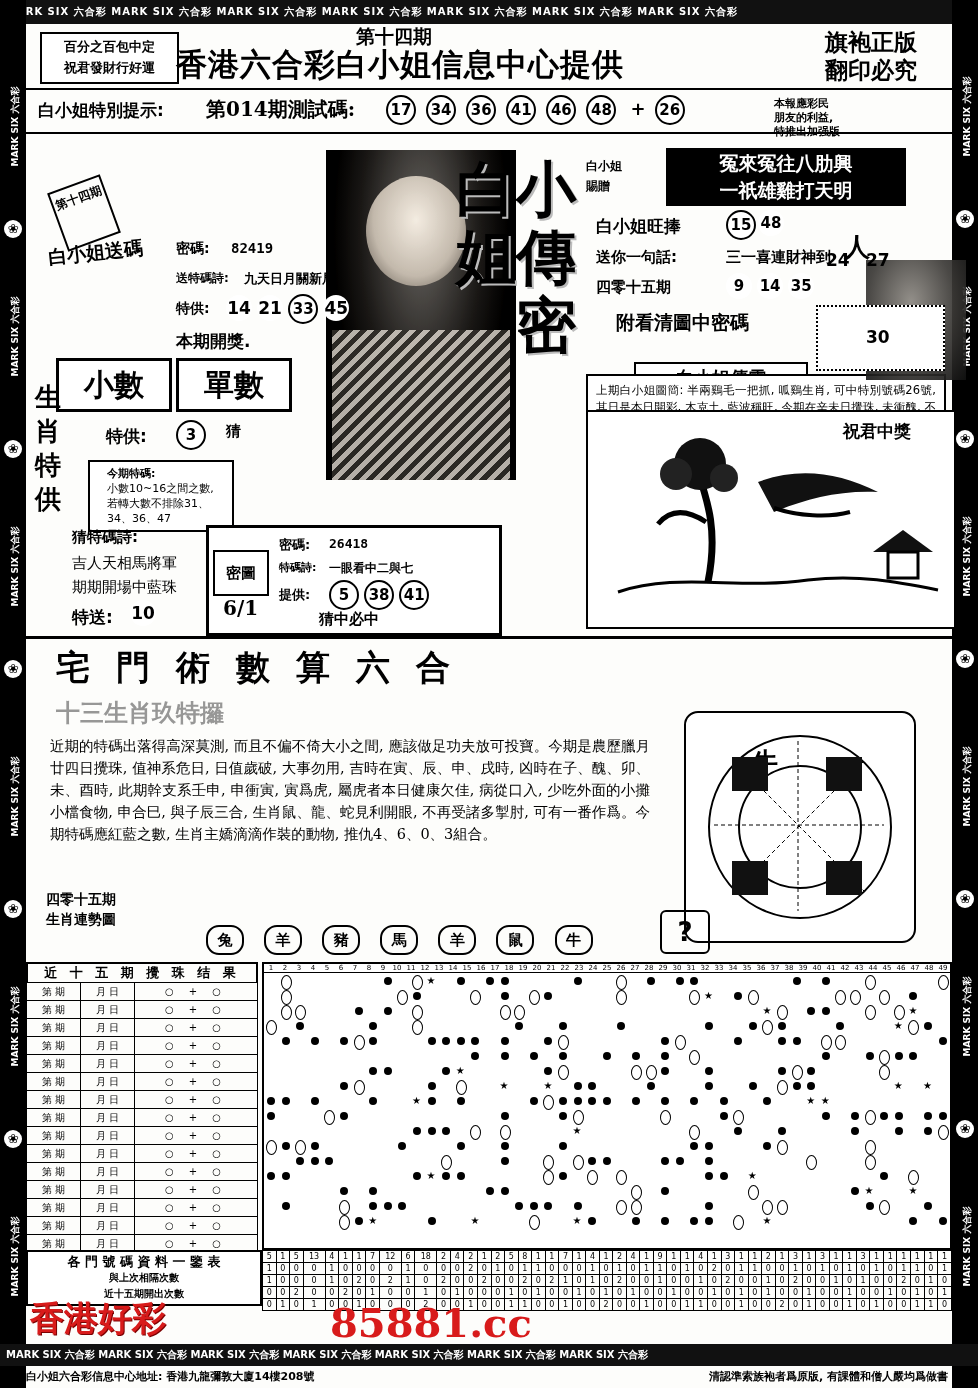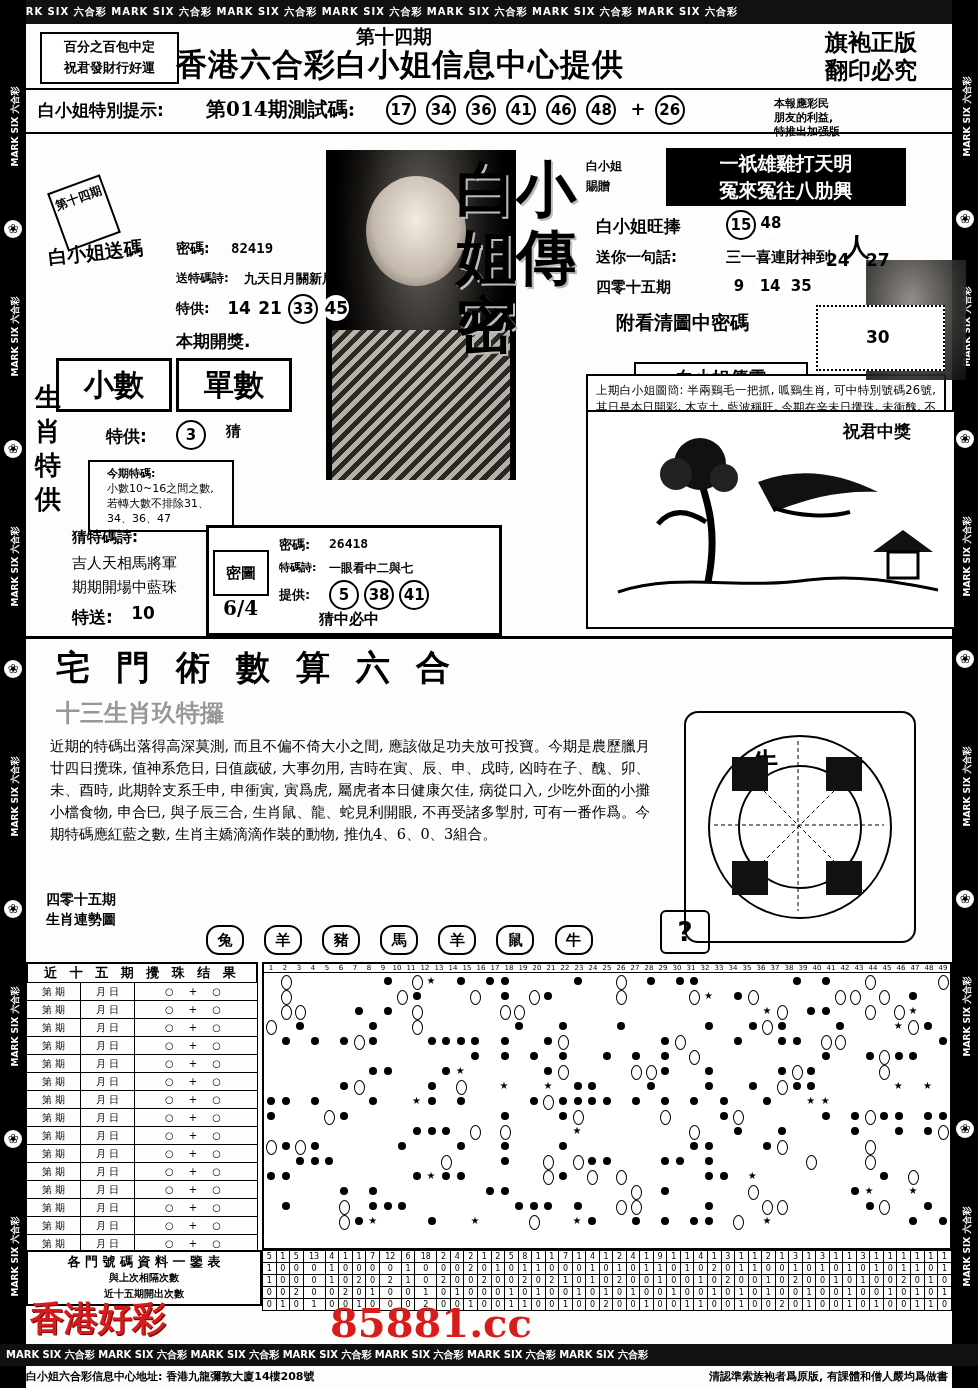--- a/index.html
+++ b/index.html
@@ -39,21 +39,21 @@
   .ball{display:inline-block;width:26px;height:26px;border:2px solid #000;border-radius:50%;
       text-align:center;line-height:26px;font-size:15px;font-weight:bold;background:#fff;}
   .tips .balls{position:absolute;left:360px;top:5px;}
   .tips .balls .ball{margin-right:5px;}
   .tips .plus{font-size:18px;font-weight:bold;margin:0 4px;}
   .tips .t3{position:absolute;left:748px;top:7px;font-size:11px;line-height:14px;font-weight:bold;}
 
   
   .main{position:absolute;left:26px;top:130px;width:926px;height:505px;}
   .bigtitle{position:absolute;left:430px;top:25px;width:120px;font-size:60px;font-weight:bold;
-      font-family:"DejaVu Serif",serif;line-height:68px;text-align:left;
+      font-family:"DejaVu Serif",serif;line-height:68px;text-align:right;
       text-shadow:2px 2px 0 #bbb;}
   .lady{position:absolute;left:300px;top:20px;width:190px;height:330px;
       background:radial-gradient(ellipse at 50% 25%,#6d6a66 0%,#23211f 45%,#000 75%);
       filter:contrast(1.1);}
   .lady:after{content:"";position:absolute;left:40px;top:26px;width:100px;height:110px;border-radius:50%;
       background:radial-gradient(ellipse at 50% 40%,#e9e2d8 0%,#bdb4a8 60%,#5b544c 100%);}
   .lady .skirt{position:absolute;left:6px;top:180px;width:178px;height:150px;
       background:repeating-linear-gradient(135deg,#3b3833 0 5px,#cfc9c0 5px 10px);opacity:.85;}
   .badge14{position:absolute;left:30px;top:52px;width:52px;height:52px;border:2px solid #000;
       transform:rotate(-20deg);font-size:12px;font-weight:bold;text-align:center;line-height:15px;padding-top:6px;}
@@ -243,32 +243,32 @@
       <div class="mbl" style="position:absolute;left:70px;top:8px;">密碼:</div>
       <div class="mbl" style="position:absolute;left:120px;top:8px;font-family:'DejaVu Sans Mono',monospace;">26418</div>
       <div class="mbl" style="position:absolute;left:70px;top:32px;font-size:11px;">特碼詩:</div>
       <div class="mbl" style="position:absolute;left:120px;top:32px;font-size:12px;">一眼看中二與七</div>
       <div class="mbl" style="position:absolute;left:70px;top:58px;">提供:</div>
       <div style="position:absolute;left:120px;top:52px;">
         <span class="ball">5</span>
         <span class="ball">38</span>
         <span class="ball">41</span>
       </div>
-      <div style="position:absolute;left:14px;top:68px;font-size:20px;font-weight:bold;font-family:'DejaVu Serif',serif;">6/4</div>
+      <div style="position:absolute;left:14px;top:68px;font-size:20px;font-weight:bold;font-family:'DejaVu Serif',serif;">6/1</div>
       <div style="position:absolute;left:110px;top:82px;font-size:15px;font-weight:bold;">猜中必中</div>
     </div>
 
     <div class="rcol">
       <div style="position:absolute;left:0px;top:26px;font-size:12px;font-weight:bold;line-height:20px;">
         <div>白小姐</div>
         <div>賜贈</div>
       </div>
       <div class="invbox" style="position:absolute;left:80px;top:18px;width:240px;height:56px;font-size:19px;line-height:27px;padding-top:2px;">
+        <div>冤來冤往八肋興</div>
         <div>一祇雄雞打天明</div>
-        <div>冤來冤往八肋興</div>
       </div>
 
       <div style="position:absolute;left:10px;top:85px;font-size:17px;font-weight:bold;">白小姐旺捧</div>
       <span class="ball" style="position:absolute;left:140px;top:80px;">15</span>
       <span class="ball" style="position:absolute;left:172px;top:80px;border:none;">48</span>
 
       <div style="position:absolute;left:10px;top:118px;font-size:15px;font-weight:bold;">送你一句話:</div>
       <div style="position:absolute;left:140px;top:118px;font-size:15px;font-weight:bold;">三一喜連財神到</div>
 
       <div style="position:absolute;left:10px;top:148px;font-size:15px;font-weight:bold;">四零十五期</div>

